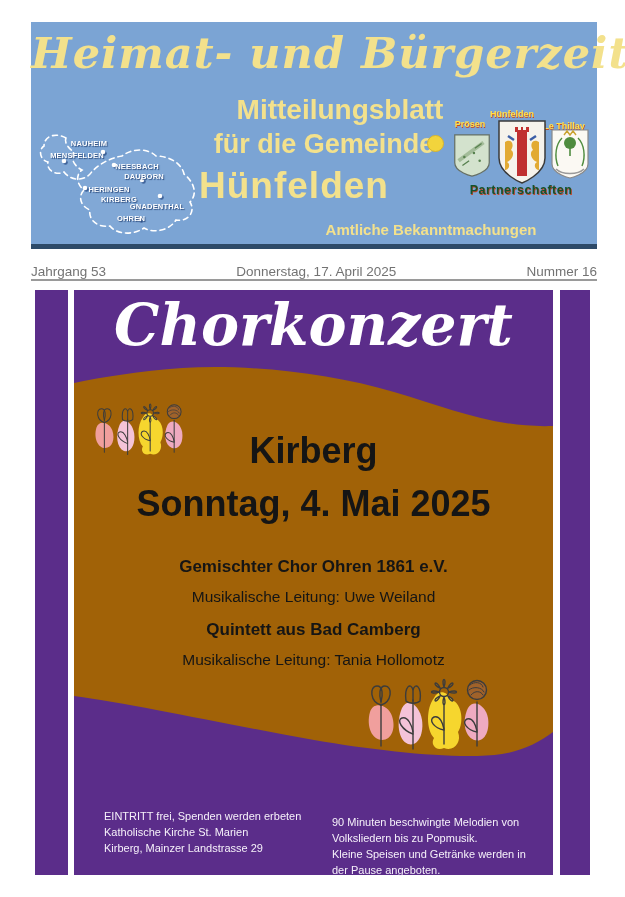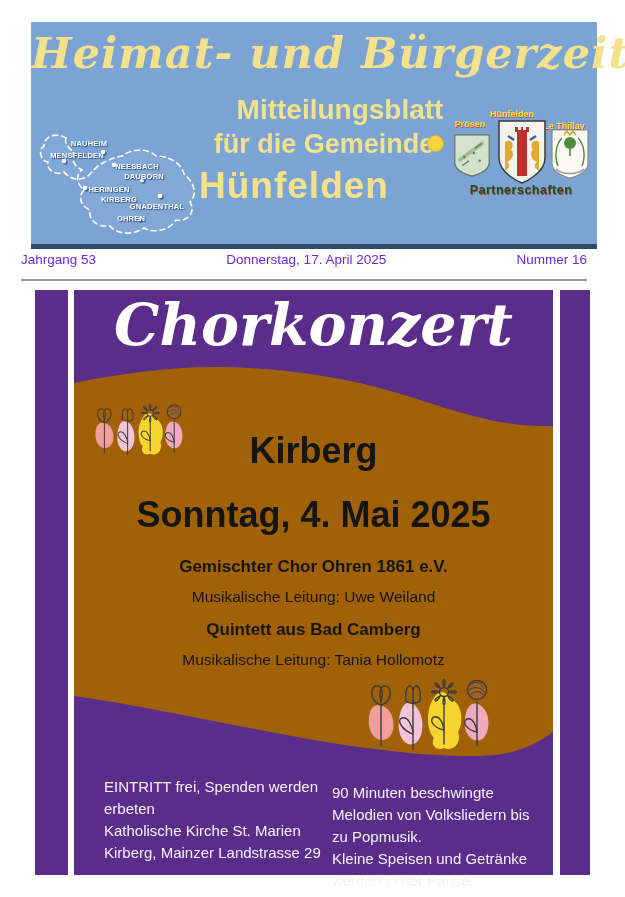--- a/index.html
+++ b/index.html
@@ -43,62 +43,63 @@
   .crest{position:absolute;}
   .partner-label{
     position:absolute;left:30px;top:76px;width:180px;text-align:center;
     font-size:12.5px;font-weight:bold;color:#14532d;letter-spacing:.5px;
     text-shadow:.7px .7px 0 #c2452a;
   }
   .sun-ball{position:absolute;left:26px;top:28px;width:15px;height:15px;
     border-radius:50%;background:#f2d43c;border:1px solid #d8b42c;}
   
   .issue-bar{
-    position:absolute;left:21px;top:252px;width:566px;height:27px;
-    display:flex;justify-content:space-between;align-items:flex-start;
-    border-bottom:2px solid #9a9a9a;font-size:13.5px;color:#6d28d9;
+    position:absolute;left:31px;top:252px;width:566px;height:27px;
+    display:flex;justify-content:space-between;align-items:flex-end;
+    border-bottom:2px solid #9a9a9a;font-size:13.5px;color:#737373;
   }
   
   .strip{position:absolute;top:290px;height:585px;background:#5b2d8a;}
   .strip-left{left:35px;width:33px;}
   .strip-right{left:560px;width:30px;}
   .poster-main{position:absolute;left:74px;top:290px;width:479px;height:585px;background:#a16207;}
   .poster-main > svg.waves{position:absolute;left:0;top:0;}
   .p-title{
     position:absolute;top:1px;left:0;right:0;text-align:center;
     font-family:"DejaVu Serif", serif;font-style:italic;font-weight:bold;
     font-size:57px;color:#ffffff;white-space:nowrap;
   }
   .p-center{position:absolute;left:0;right:0;text-align:center;color:#151515;white-space:nowrap;}
   .p-loc{top:140px;font-size:36px;font-weight:bold;}
-  .p-date{top:204px;font-size:36px;font-weight:bold;}
+  .p-date{top:193px;font-size:36px;font-weight:bold;}
   .p-act{font-size:17px;font-weight:bold;}
   .p-act1{top:267px;} .p-act2{top:330px;}
   .p-dir{font-size:15.5px;}
   .p-dir1{top:298px;} .p-dir2{top:361px;}
   .flowers{position:absolute;}
   .flowers-1{left:18px;top:110px;width:96px;}
   .flowers-2{left:290px;top:384px;width:132px;}
   .info{
-    position:absolute;color:#f6f1fa;font-size:15px;line-height:1.47;
+    position:absolute;color:#f6f1fa;font-size:11px;line-height:1.47;margin-top:32px;
   }
   .info-left{left:30px;top:486px;width:235px;}
   .info-right{left:258px;top:492px;width:210px;}
   .info div{margin:0;}
 </style>
 </head>
 <body>
 
 <div>
 
   <div class="masthead">
     <div class="m-title">Heimat- und Bürgerzeitung</div>
     <div class="m-sub1">Mitteilungsblatt</div>
     <div class="m-sub2">für die Gemeinde</div>
     <div class="m-muni">Hünfelden</div>
+    <div class="m-amtlich">Amtliche Bekanntmachungen</div>
 
     <div class="map-box">
       <svg width="235" height="112" viewBox="0 0 235 112">
         <path d="M30,8 C20,2 8,6 8,16 C2,20 4,30 12,32 C10,40 20,46 28,42 C34,50 46,52 54,44
                  C62,34 74,28 86,26 C96,18 112,18 120,26 C134,26 146,34 148,44 C158,52 162,64 154,72
                  C160,82 152,92 140,90 C134,100 118,104 108,98 C96,106 80,104 74,96
                  C62,98 52,90 54,80 C44,76 42,66 48,60 C40,54 40,44 46,40 C38,36 34,28 38,22 C32,18 28,12 30,8 Z" fill="rgba(255,255,255,0.05)" stroke="#ffffff" stroke-width="1.6" stroke-dasharray="5 4" stroke-linecap="round"></path>
         <g>
           <circle cx="68.5" cy="23.5" r="2.3" fill="#40659c"></circle>
             <circle cx="67" cy="22" r="2.3" fill="#ffffff"></circle>

